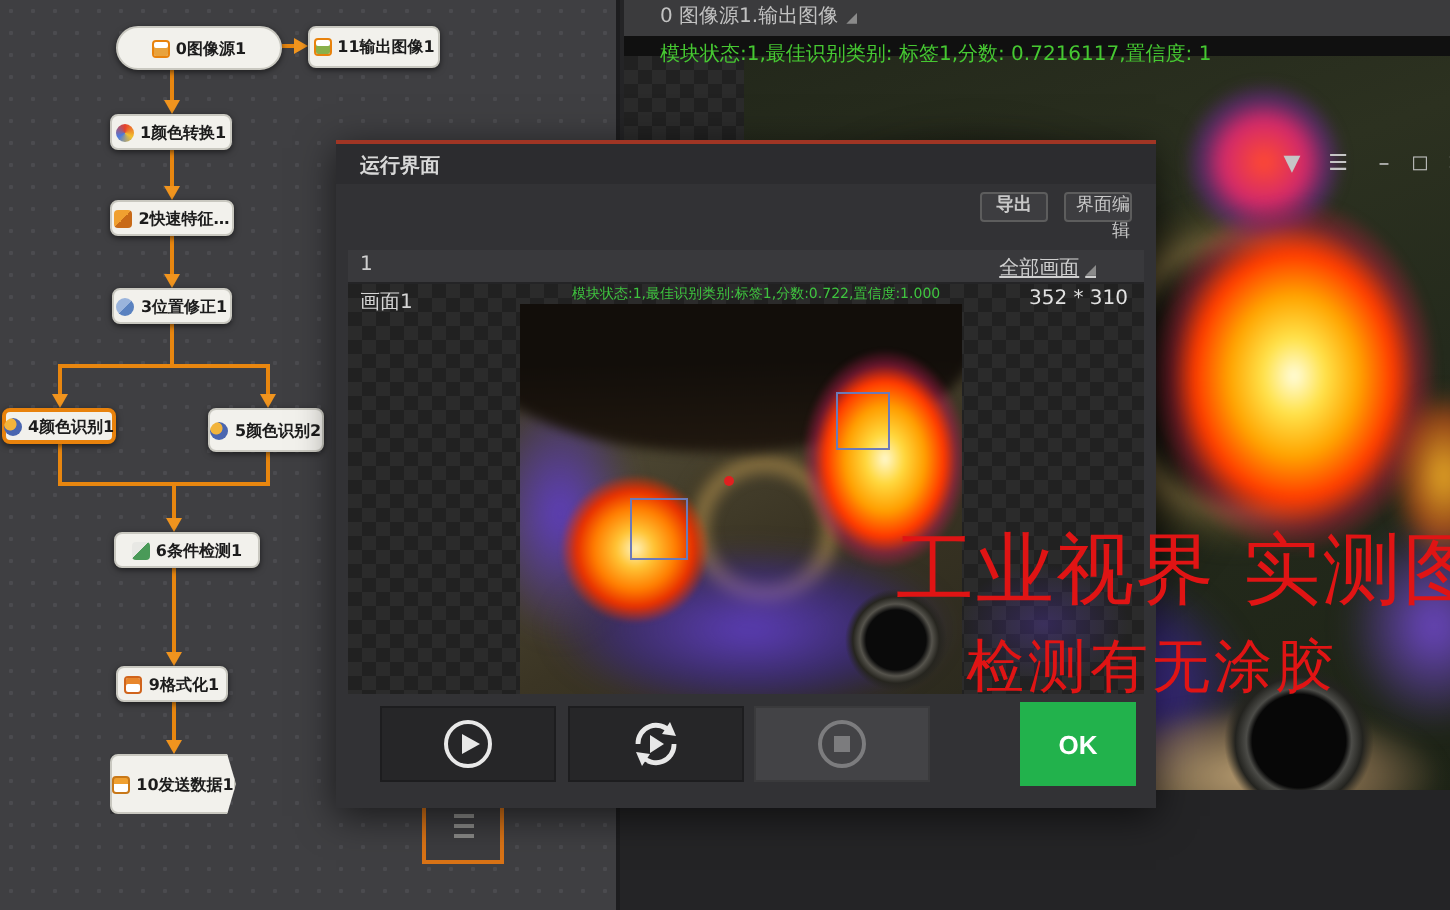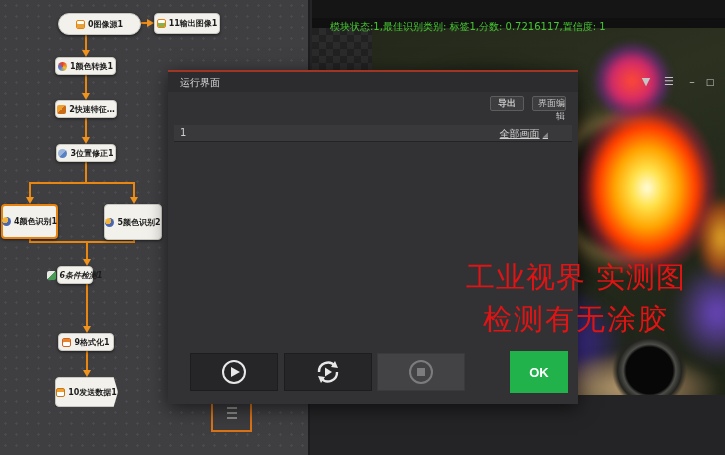--- a/index.html
+++ b/index.html
@@ -65,21 +65,21 @@
     background:radial-gradient(closest-side, rgba(195,165,120,.95) 0%, rgba(150,120,85,.6) 60%, rgba(0,0,0,0) 90%); filter:blur(4px); }
   #bg-hole { left:235px; top:300px; width:85px; height:85px;
     background:radial-gradient(closest-side,#070707 55%, #4c4c48 62%, #23231f 75%, rgba(0,0,0,0) 88%); }
   #bg-yellow-edge { left:320px; top:160px; width:60px; height:100px;
     background:radial-gradient(closest-side, rgba(255,190,40,.9) 0%, rgba(255,90,20,.5) 60%, rgba(0,0,0,0) 85%); filter:blur(5px); }
 
   
   #dialog { position:absolute; left:168px; top:70px; width:410px; height:334px; background:#323235;
     border-top:2px solid #a03524; box-shadow:0 4px 18px rgba(0,0,0,.6); }
   #dlg-titlebar { position:absolute; left:0; top:0; width:100%; height:20px; background:#2c2c2f; }
-  #dlg-title { position:absolute; left:12px; top:4px; font-size:10px; font-weight:normal; color:#d8d8d8; }
+  #dlg-title { position:absolute; left:12px; top:4px; font-size:10px; font-weight:bold; color:#d8d8d8; }
   .tb-ico { position:absolute; top:3px; width:16px; height:14px; color:#c6c6c6; font-size:11px;
     line-height:14px; text-align:center; cursor:default; }
   #ico-pin{ left:470px; } #ico-menu{ left:493px; } #ico-min{ left:516px; }
   #ico-max{ left:534px; font-size:9px; } #ico-close{ left:552px; }
   .dlg-btn { position:absolute; top:24px; height:15px; background:#3d3d40; border:1px solid #5d5d5d;
     color:#c8c8c8; font-size:9px; line-height:13px; text-align:center; border-radius:2px; }
   #btn-export { left:322px; width:34px;font-weight:bold; }
   #btn-edit { left:364px; width:34px;text-align:right; }
   #dlg-viewrow { position:absolute; left:6px; top:53px; width:398px; height:17px; background:#39393c;
     border-bottom:1px solid #242426; }
@@ -117,21 +117,21 @@
     border:1px solid #1d1d1f; display:flex; align-items:center; justify-content:center; }
   #btn-play { left:22px; } #btn-loop { left:116px; }
   #btn-stop { left:209px; background:#434346; border-color:#3a3a3c; }
   #btn-ok { position:absolute; left:342px; top:279px; width:58px; height:42px; background:#22b24c;
     color:#fff; font-size:13px; font-weight:bold; display:flex; align-items:center; justify-content:center;
     border:none; }
 
   
   #watermark { position:absolute; left:448px; top:258px; width:256px; text-align:center; z-index:60;
     color:#e01414; font-family:"DejaVu Serif","Liberation Serif",serif; pointer-events:none; }
-  #watermark .w1 { font-size:29px; white-space:nowrap; letter-spacing:1px; }
+  #watermark .w1 { font-size:39px; white-space:nowrap; letter-spacing:1px; }
   #watermark .w2 { font-size:29px; white-space:nowrap; letter-spacing:2px; margin-top:2px; }
 </style>
 </head>
 <body>
 
 <div id="stage">
 
   <div id="bg-panel">
     <div id="bg-viewport">
       <div id="bg-checker" class="checker"></div>
@@ -140,20 +140,23 @@
         <div class="blob" id="bg-ring"></div>
         <div class="blob" id="bg-purple1"></div>
         <div class="blob" id="bg-purple2"></div>
         <div class="blob" id="bg-tan"></div>
         <div class="blob" id="bg-hot-top"></div>
         <div class="blob" id="bg-hot"></div>
         <div class="blob" id="bg-hole"></div>
         <div class="blob" id="bg-yellow-edge"></div>
       </div>
       <div id="bg-status">模块状态:1,最佳识别类别: 标签1,分数: 0.7216117,置信度: 1</div>
+    </div>
+    <div id="bg-topbar">
+      <span>0 图像源1.输出图像</span><span class="dd">◢</span>
     </div>
   </div>
 
   <div id="bg-panel" style="left:312px; top:395px; height:60px; background:#242426; width:413px; position:absolute;">
     
     
   </div>
 
   <div id="flow-panel">
 
@@ -194,29 +197,29 @@
       <span>1颜色转换1</span>
     </div>
     <div class="node" style="left:55px; top:100px; width:62px; height:18px;">
       <span class="nicon" style="background:linear-gradient(135deg,#f0a030 50%,#c86a18 50%);"></span>
       <span>2快速特征…</span>
     </div>
     <div class="node" style="left:56px; top:144px; width:60px; height:18px;justify-content:center;">
       <span class="nicon" style="background:linear-gradient(135deg,#9ab4dc 50%,#5a82c0 50%); border-radius:50%;"></span>
       <span>3位置修正1</span>
     </div>
-    <div class="node selected" style="left:1px; top:204px; width:57px; height:35px;">
+    <div class="node selected" style="left:1px; top:204px; width:57px; height:18px;">
       <span class="nicon" style="background:radial-gradient(circle at 35% 35%, #f2b43c 35%, #4a66b0 40%); border-radius:50%;"></span>
       <span>4颜色识别1</span>
     </div>
-    <div class="node" style="left:104px; top:204px; width:58px; height:36px;text-align:center;">
+    <div class="node" style="left:104px; top:204px; width:58px; height:22px;text-align:center;">
       <span class="nicon" style="background:radial-gradient(circle at 35% 35%, #f2b43c 35%, #4a66b0 40%); border-radius:50%;"></span>
       <span>5颜色识别2</span>
     </div>
-    <div class="node" style="left:57px; top:266px; width:36px; height:18px;font-style:italic;">
+    <div class="node" style="left:57px; top:266px; width:73px; height:18px;">
       <span class="nicon" style="background:linear-gradient(135deg,#e8e8e4 45%,#4a9a58 45%);"></span>
       <span>6条件检测1</span>
     </div>
     <div class="node" style="left:58px; top:333px; width:56px; height:18px;">
       <span class="nicon" style="background:#fff; border:1px solid #d0641c; box-shadow:inset 0 3px 0 #e8862c;"></span>
       <span>9格式化1</span>
     </div>
     <div class="node" style="left:55px; top:377px; width:63px; height:30px; clip-path:polygon(0 0, 93% 0, 100% 50%, 93% 100%, 0 100%);">
       <span class="nicon" style="background:linear-gradient(180deg,#f0a030 40%,#fff 40%); border:1px solid #c87818;"></span>
       <span>10发送数据1</span>
@@ -239,20 +242,38 @@
       <span class="tb-ico" id="ico-close">✕</span>
     </div>
     <div class="dlg-btn" id="btn-export">导出</div>
     <div class="dlg-btn" id="btn-edit">界面编辑</div>
 
     <div id="dlg-viewrow">
       <span id="view-index">1</span>
       <span id="view-filter"><span>全部画面</span><span class="dd">◢</span></span>
     </div>
 
+    <div id="dlg-viewport" class="checker">
+      <span id="screen-label">画面1</span>
+      <span id="dlg-status">模块状态:1,最佳识别类别:标签1,分数:0.722,置信度:1.000</span>
+      <span id="dlg-res">352 * 310</span>
+      <div id="dlg-image">
+        <div class="blob" id="di-purpleL"></div>
+        <div class="blob" id="di-ring"></div>
+        <div id="di-finger" style="position:absolute;"></div>
+        <div class="blob" id="di-purpleB"></div>
+        <div class="blob" id="di-hotR"></div>
+        <div class="blob" id="di-hotL"></div>
+        <div class="blob" id="di-hole"></div>
+        <div class="blob" id="di-dot"></div>
+        <div class="detect-rect" id="rect-r"></div>
+        <div class="detect-rect" id="rect-l"></div>
+      </div>
+      <div id="purple-bleed"></div>
+    </div>
 
     <div class="ctrl-btn" id="btn-play">
       <svg width="26" height="26" viewBox="0 0 26 26">
         <circle cx="13" cy="13" r="11" fill="none" stroke="#e8e8e8" stroke-width="2"></circle>
         <polygon points="10,8 19,13 10,18" fill="#e8e8e8"></polygon>
       </svg>
     </div>
     <div class="ctrl-btn" id="btn-loop">
       <svg width="28" height="28" viewBox="0 0 28 28">
         <path d="M 5 14 A 9 9 0 0 1 21 8" fill="none" stroke="#e8e8e8" stroke-width="2.4"></path>

